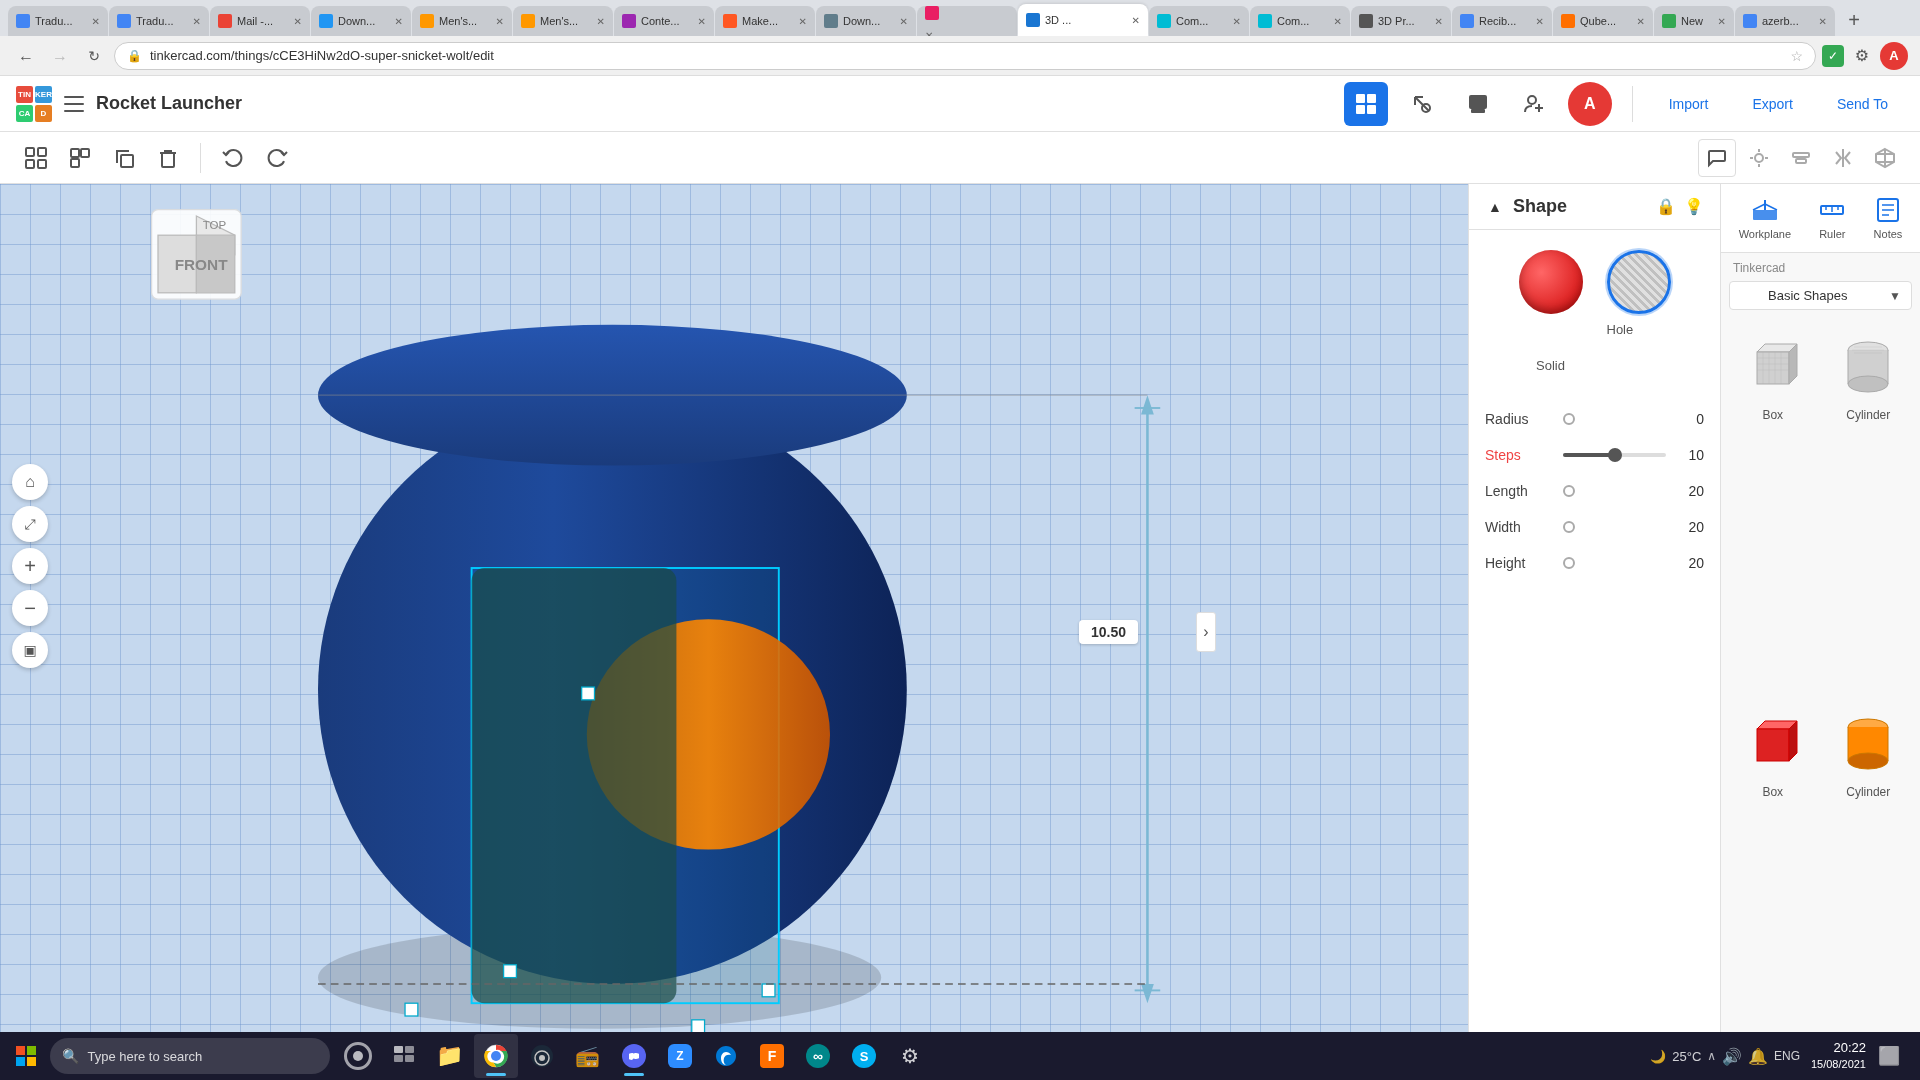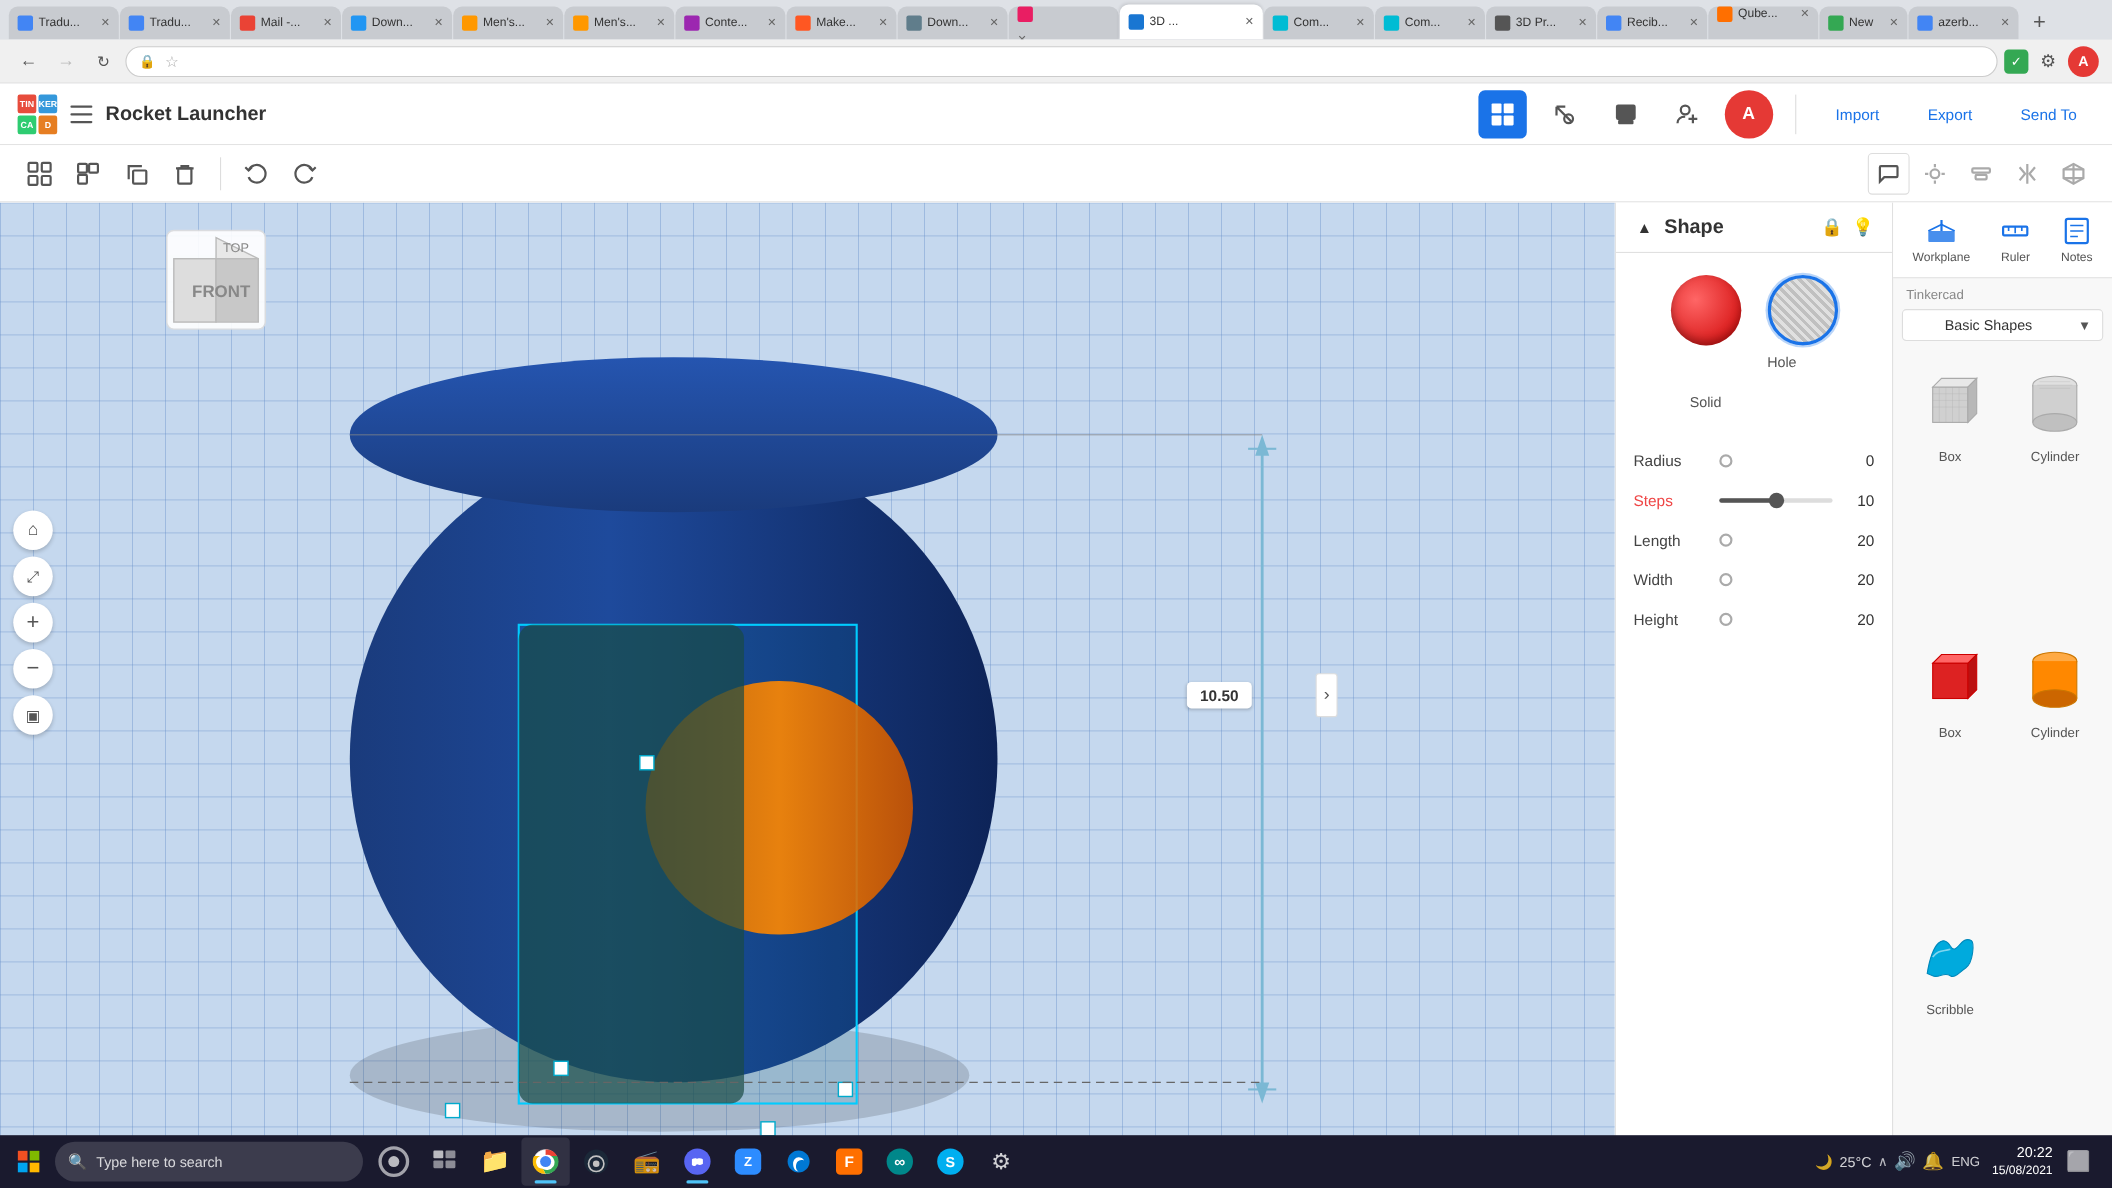--- a/index.html
+++ b/index.html
@@ -81,21 +81,21 @@
     <div style="height:30px; min-width:100px; max-width:130px; background:#c8cbd0; border-radius:8px 8px 0 0; display:flex; align-items:center; padding:0 8px; gap:5px; cursor:pointer; flex-shrink:0;">
       <div style="width:14px;height:14px;border-radius:2px;background:#555;flex-shrink:0;"></div>
       <span style="font-size:11px;color:#333;overflow:hidden;white-space:nowrap;flex:1;">3D Pr...</span>
       <span style="font-size:10px;color:#666;">✕</span>
     </div>
     <div style="height:30px; min-width:100px; max-width:130px; background:#c8cbd0; border-radius:8px 8px 0 0; display:flex; align-items:center; padding:0 8px; gap:5px; cursor:pointer; flex-shrink:0;">
       <div style="width:14px;height:14px;border-radius:2px;background:#4285f4;flex-shrink:0;"></div>
       <span style="font-size:11px;color:#333;overflow:hidden;white-space:nowrap;flex:1;">Recib...</span>
       <span style="font-size:10px;color:#666;">✕</span>
     </div>
-    <div style="height:30px; min-width:100px; max-width:130px; background:#c8cbd0; border-radius:8px 8px 0 0; display:flex; align-items:flex-start; padding:0 8px; gap:5px; cursor:pointer; flex-shrink:0;">
+    <div style="height:30px; min-width:100px; max-width:130px; background:#c8cbd0; border-radius:8px 8px 0 0; display:flex; align-items:center; padding:0 8px; gap:5px; cursor:pointer; flex-shrink:0;">
       <div style="width:14px;height:14px;border-radius:2px;background:#ff6f00;flex-shrink:0;"></div>
       <span style="font-size:11px;color:#333;overflow:hidden;white-space:nowrap;flex:1;">Qube...</span>
       <span style="font-size:10px;color:#666;">✕</span>
     </div>
     <div style="height:30px; min-width:80px; max-width:100px; background:#c8cbd0; border-radius:8px 8px 0 0; display:flex; align-items:center; padding:0 8px; gap:5px; cursor:pointer; flex-shrink:0;">
       <div style="width:14px;height:14px;border-radius:2px;background:#34a853;flex-shrink:0;"></div>
       <span style="font-size:11px;color:#333;overflow:hidden;white-space:nowrap;flex:1;">New</span>
       <span style="font-size:10px;color:#666;">✕</span>
     </div>
     <div style="height:30px; min-width:100px; max-width:130px; background:#c8cbd0; border-radius:8px 8px 0 0; display:flex; align-items:center; padding:0 8px; gap:5px; cursor:pointer; flex-shrink:0;">
@@ -105,20 +105,21 @@
     </div>
     <div style="width:28px;height:28px;display:flex;align-items:center;justify-content:center;cursor:pointer;border-radius:50%;margin-left:4px;align-self:center;color:#555;font-size:20px;">+</div>
   </div>
 
   <div style="height:40px; background:#f0f0f0; display:flex; align-items:center; padding:0 12px; gap:6px; border-bottom:1px solid #ddd;">
     <div style="width:28px;height:28px;display:flex;align-items:center;justify-content:center;border-radius:50%;cursor:pointer;color:#555;font-size:16px;">←</div>
     <div style="width:28px;height:28px;display:flex;align-items:center;justify-content:center;border-radius:50%;cursor:pointer;color:#bbb;font-size:16px;">→</div>
     <div style="width:28px;height:28px;display:flex;align-items:center;justify-content:center;border-radius:50%;cursor:pointer;color:#555;font-size:14px;">↻</div>
     <div style="flex:1;height:28px;background:white;border-radius:14px;border:1px solid #ccc;display:flex;align-items:center;padding:0 12px;gap:8px;">
       <span style="font-size:12px;color:#555;">🔒</span>
+      <span style="font-size:13px;color:#333;flex:1;">tinkercad.com/things/cCE3HiNw2dO-super-snicket-wolt/edit</span>
       <span style="font-size:14px;color:#aaa;cursor:pointer;">☆</span>
     </div>
 
     <div style="display:flex;align-items:center;gap:4px;">
       <div style="width:22px;height:22px;background:#34a853;border-radius:4px;display:flex;align-items:center;justify-content:center;color:white;font-size:12px;cursor:pointer;">✓</div>
       <div style="width:28px;height:28px;display:flex;align-items:center;justify-content:center;border-radius:50%;cursor:pointer;color:#555;font-size:16px;">⚙</div>
       <div style="width:28px;height:28px;border-radius:50%;background:#e53935;display:flex;align-items:center;justify-content:center;color:white;font-size:13px;font-weight:bold;cursor:pointer;">A</div>
     </div>
   </div>
 
@@ -518,27 +519,20 @@
               <ellipse cx="36" cy="18" rx="20" ry="8" fill="#ffaa44" stroke="#cc7700" stroke-width="1"></ellipse>
               <rect x="16" y="18" width="40" height="34" fill="#ff8800" stroke="none"></rect>
               <ellipse cx="36" cy="52" rx="20" ry="8" fill="#cc6600" stroke="#cc7700" stroke-width="1"></ellipse>
               <line x1="16" y1="18" x2="16" y2="52" stroke="#cc7700" stroke-width="1"></line>
               <line x1="56" y1="18" x2="56" y2="52" stroke="#cc7700" stroke-width="1"></line>
             </svg>
             <span style="font-size:12px;color:#555;">Cylinder</span>
           </div>
 
 
-          <div style="display:flex;flex-direction:column;align-items:center;gap:4px;cursor:pointer;padding:6px;border-radius:6px;">
-            <svg width="72" height="72" viewBox="0 0 72 72">
-              <path d="M15 50 C20 20, 30 15, 36 25 C42 35, 45 15, 55 20 C58 22, 57 40, 50 45 C45 48, 40 55, 36 52 C30 48, 25 55, 20 52 Z" fill="#00aadd" stroke="#0088bb" stroke-width="1"></path>
-              <path d="M20 35 C25 28, 30 30, 36 28" fill="none" stroke="rgba(255,255,255,0.5)" stroke-width="1.5"></path>
-            </svg>
-            <span style="font-size:12px;color:#555;">Scribble</span>
-          </div>
 
         </div>
       </div>
 
     </div>
   </div>
 
   <div style="position:absolute;bottom:0;left:0;width:1920px;height:48px;background:#1a1a2e;display:flex;align-items:center;padding:0 4px;gap:2px;z-index:100;">
 
     <div style="width:44px;height:44px;display:flex;align-items:center;justify-content:center;cursor:pointer;border-radius:4px;">

